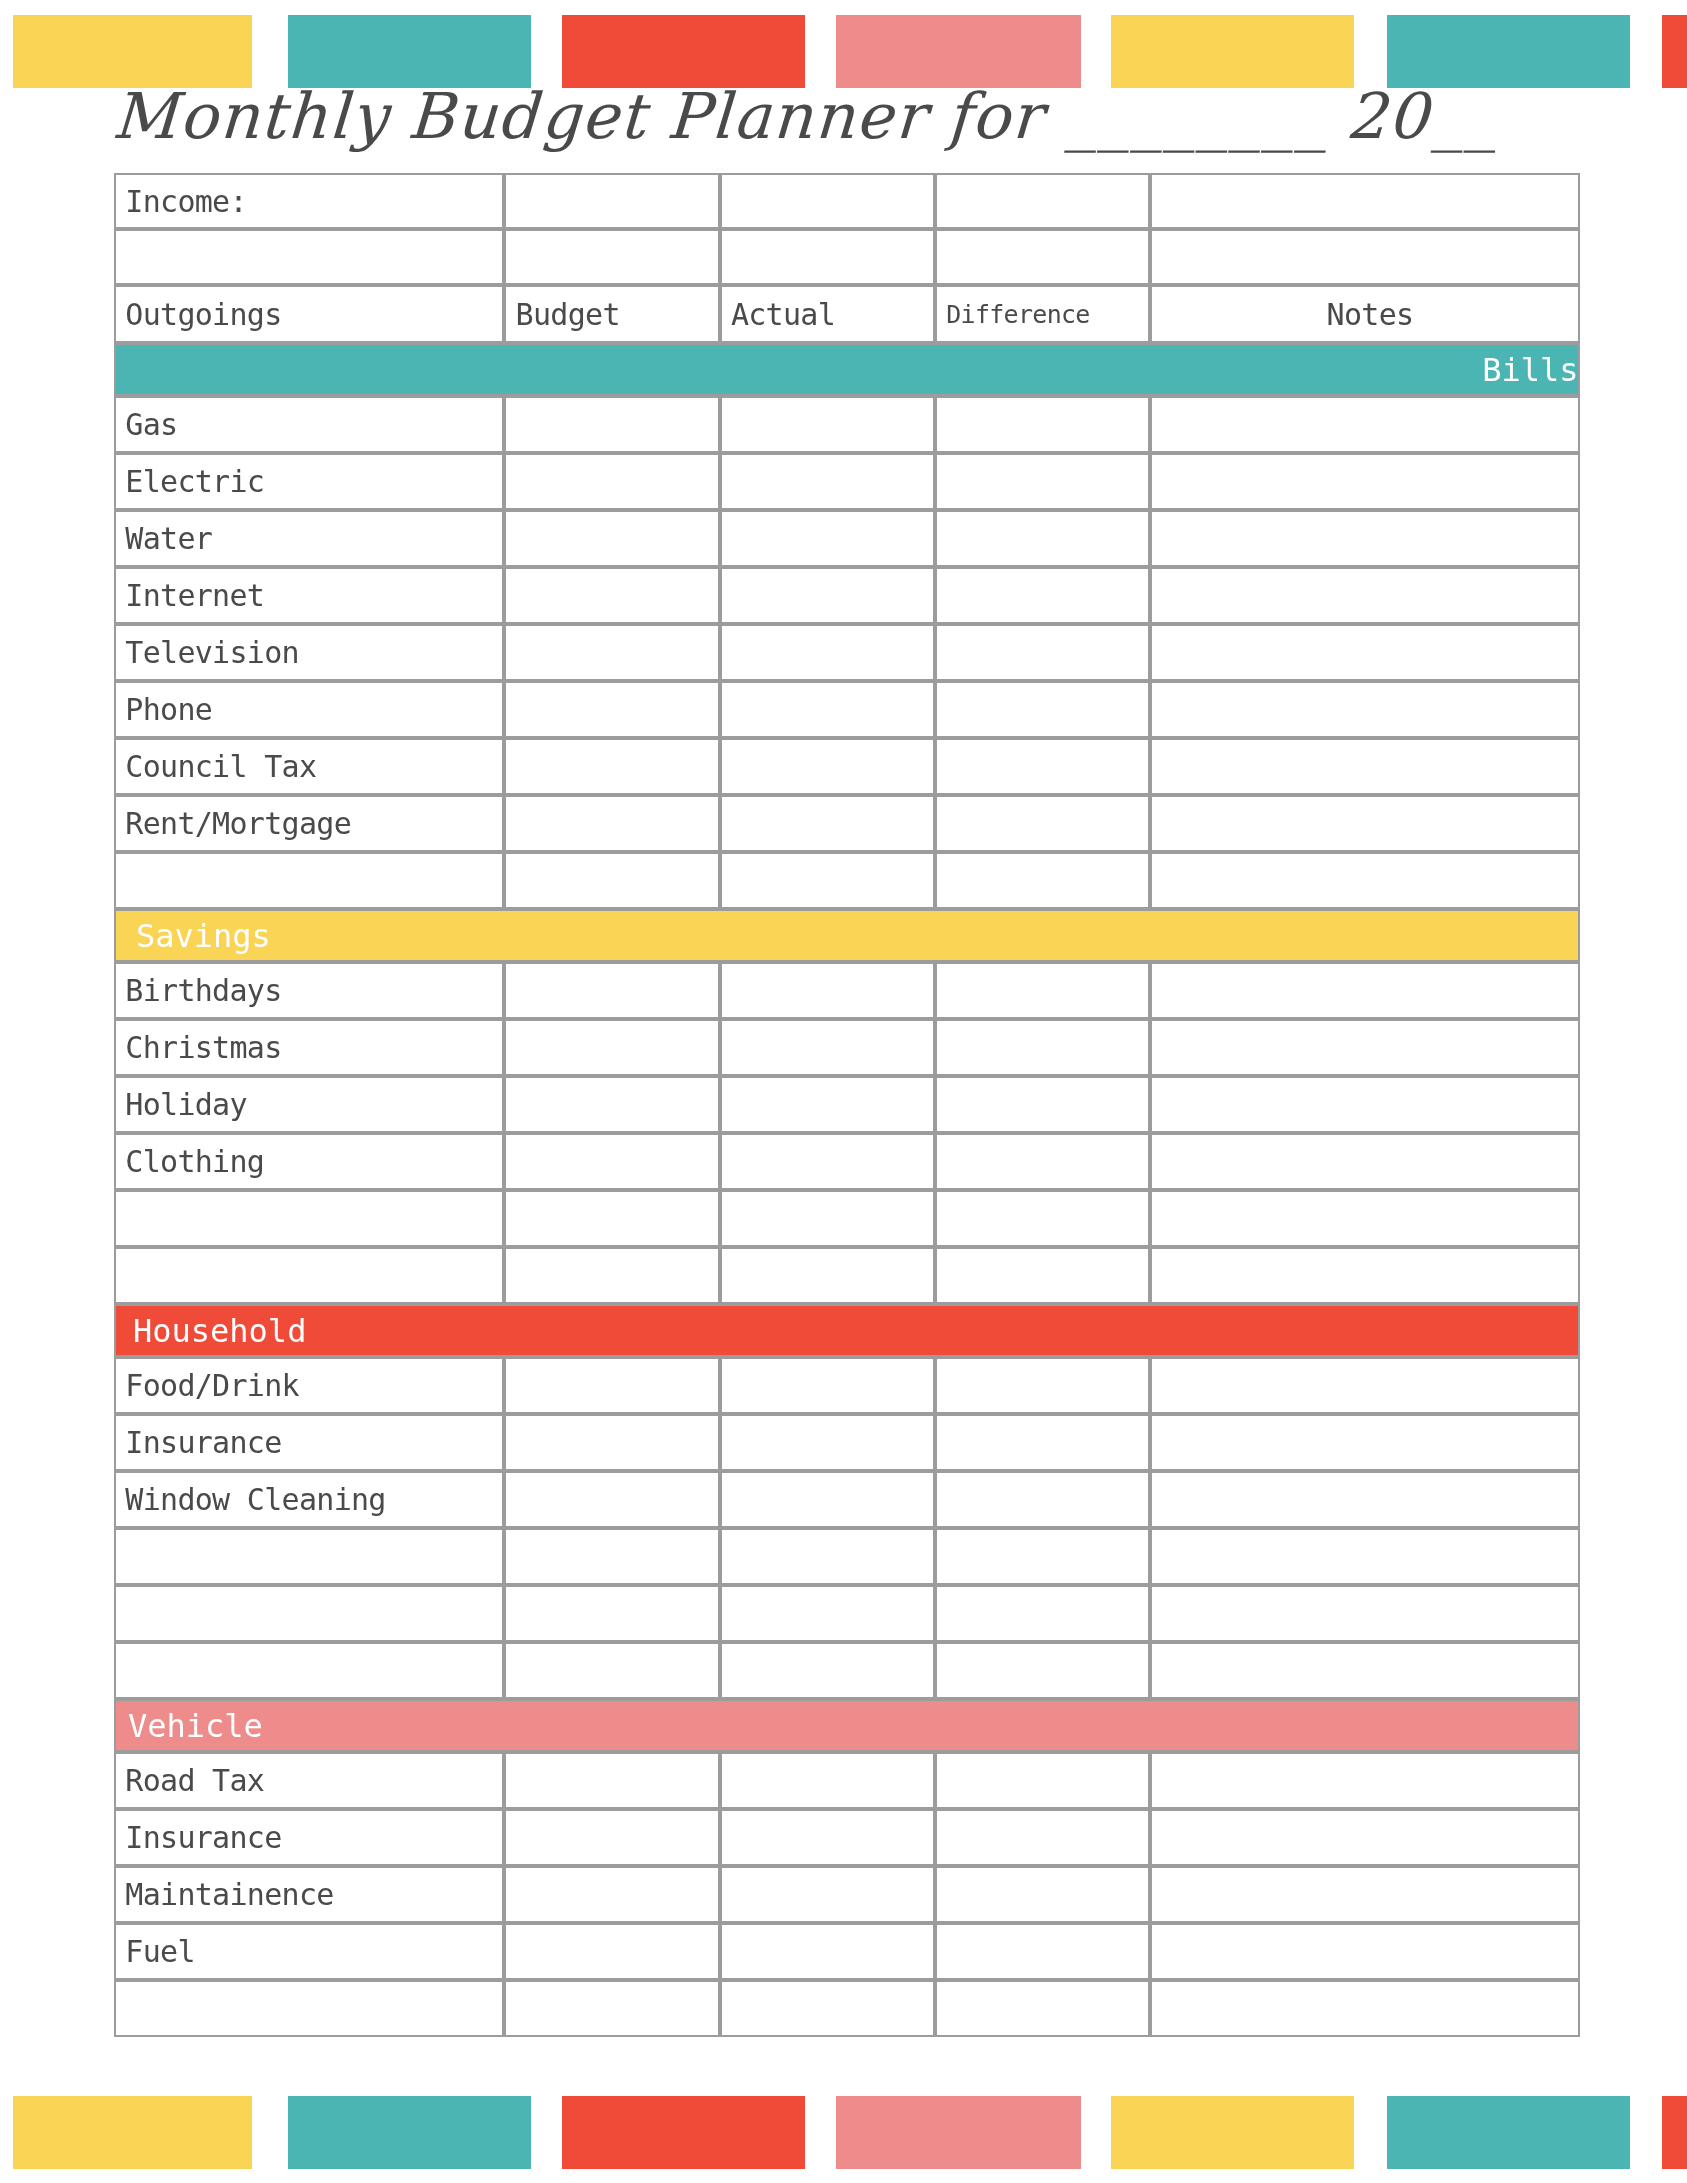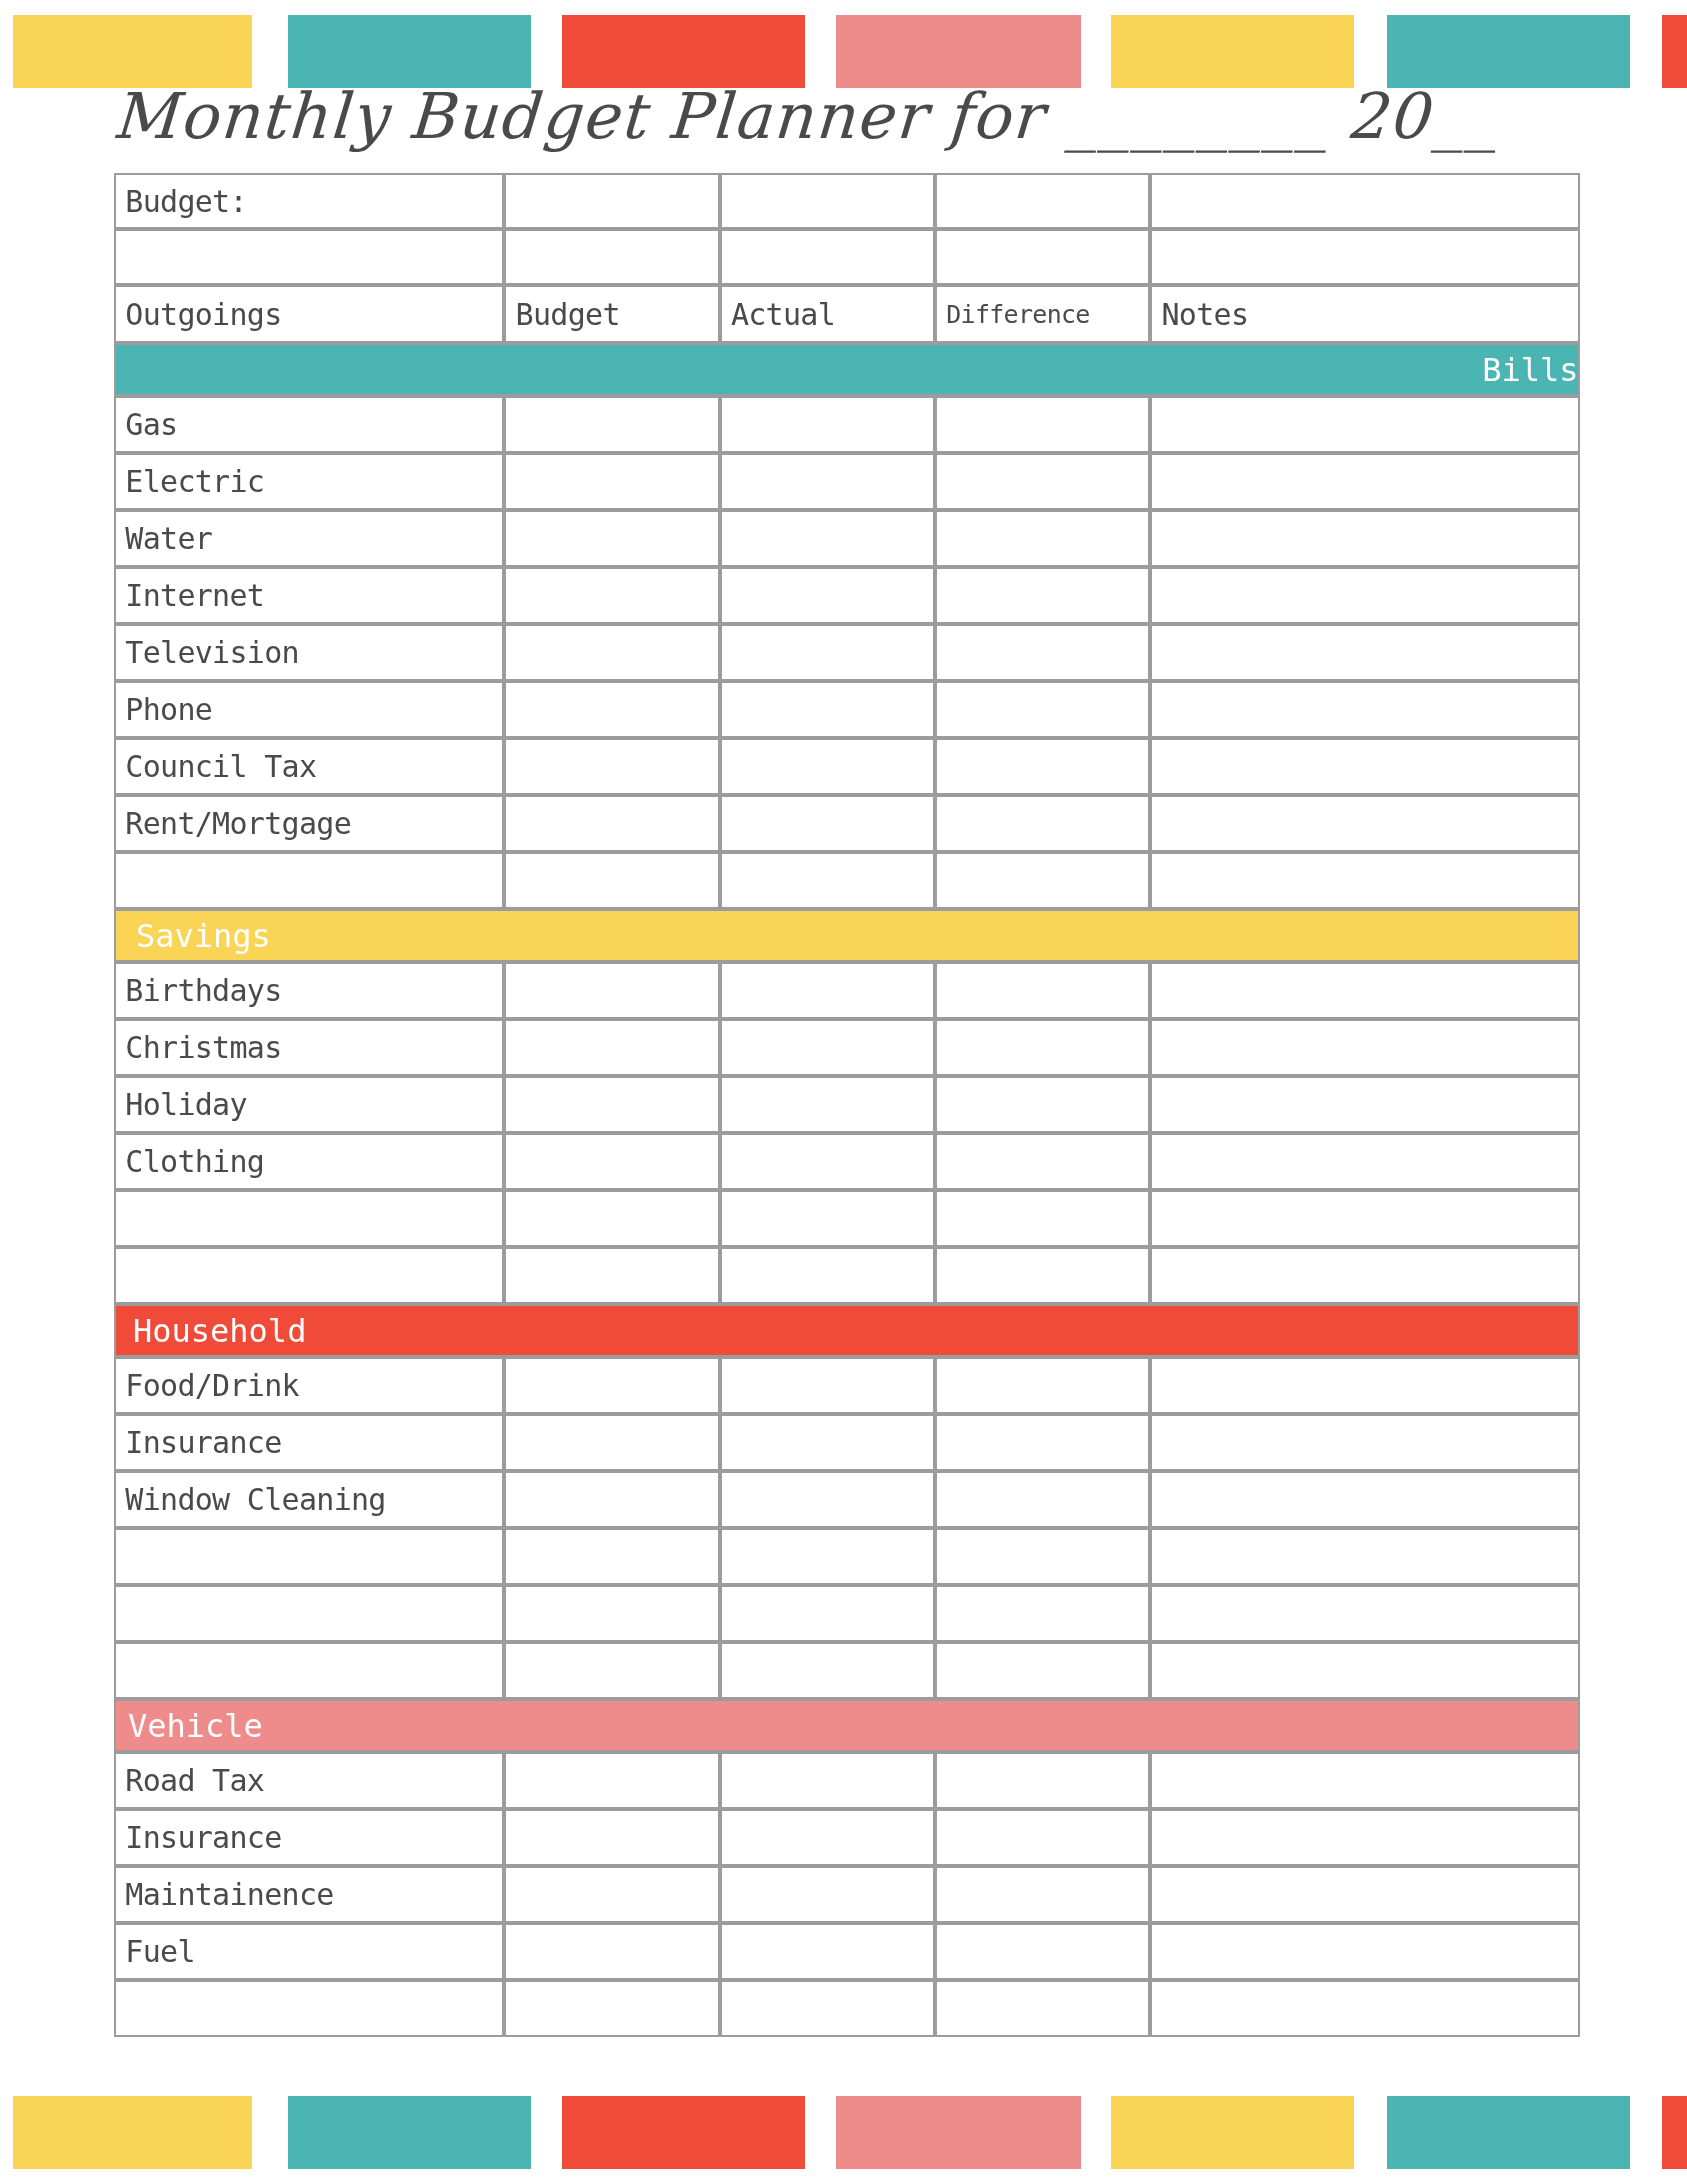--- a/index.html
+++ b/index.html
@@ -66,21 +66,21 @@
     font-weight:400;
     letter-spacing:-0.7px;
     white-space:nowrap;
     overflow:hidden;
   }
 
   td.c-label { width:377px; }
   td.c-budget,
   td.c-actual,
   td.c-diff   { width:202px; }
-  td.c-notes  { width:417px; }
+  td.c-notes  { width:417px;text-align:center; }
 
   tr.r-income td   { height:52px; }
   tr.r-blanktop td { height:52px; }
   tr.r-head td     { height:54px; }
   tr.r-item td     { height:53px; }
   tr.r-empty td    { height:53px; }
   tr.r-section td  { height:49px; }
 
   td.hdr-diff { font-size:25px; letter-spacing:-0.7px; }
 
@@ -108,21 +108,21 @@
     <div class="bar" style="left: 1111px; width: 243px; background: rgb(249, 212, 85);"></div>
     <div class="bar" style="left: 1387px; width: 243px; background: rgb(75, 181, 179);"></div>
     <div class="bar" style="left: 1662px; width: 25px; background: rgb(240, 74, 57);"></div>
   </div>
 
 <div class="title">Monthly Budget Planner for ________ 20__</div>
 
 <table class="sheet">
   <tbody id="sheet-body">
       <tr class="r-income">
-        <td class="c-label">Budget:</td>
+        <td class="c-label">Income:</td>
         <td class="c-budget"></td>
         <td class="c-actual"></td>
         <td class="c-diff"></td>
         <td class="c-notes"></td>
       </tr>
       <tr class="r-blanktop">
         <td class="c-label"></td>
         <td class="c-budget"></td>
         <td class="c-actual"></td>
         <td class="c-diff"></td>

